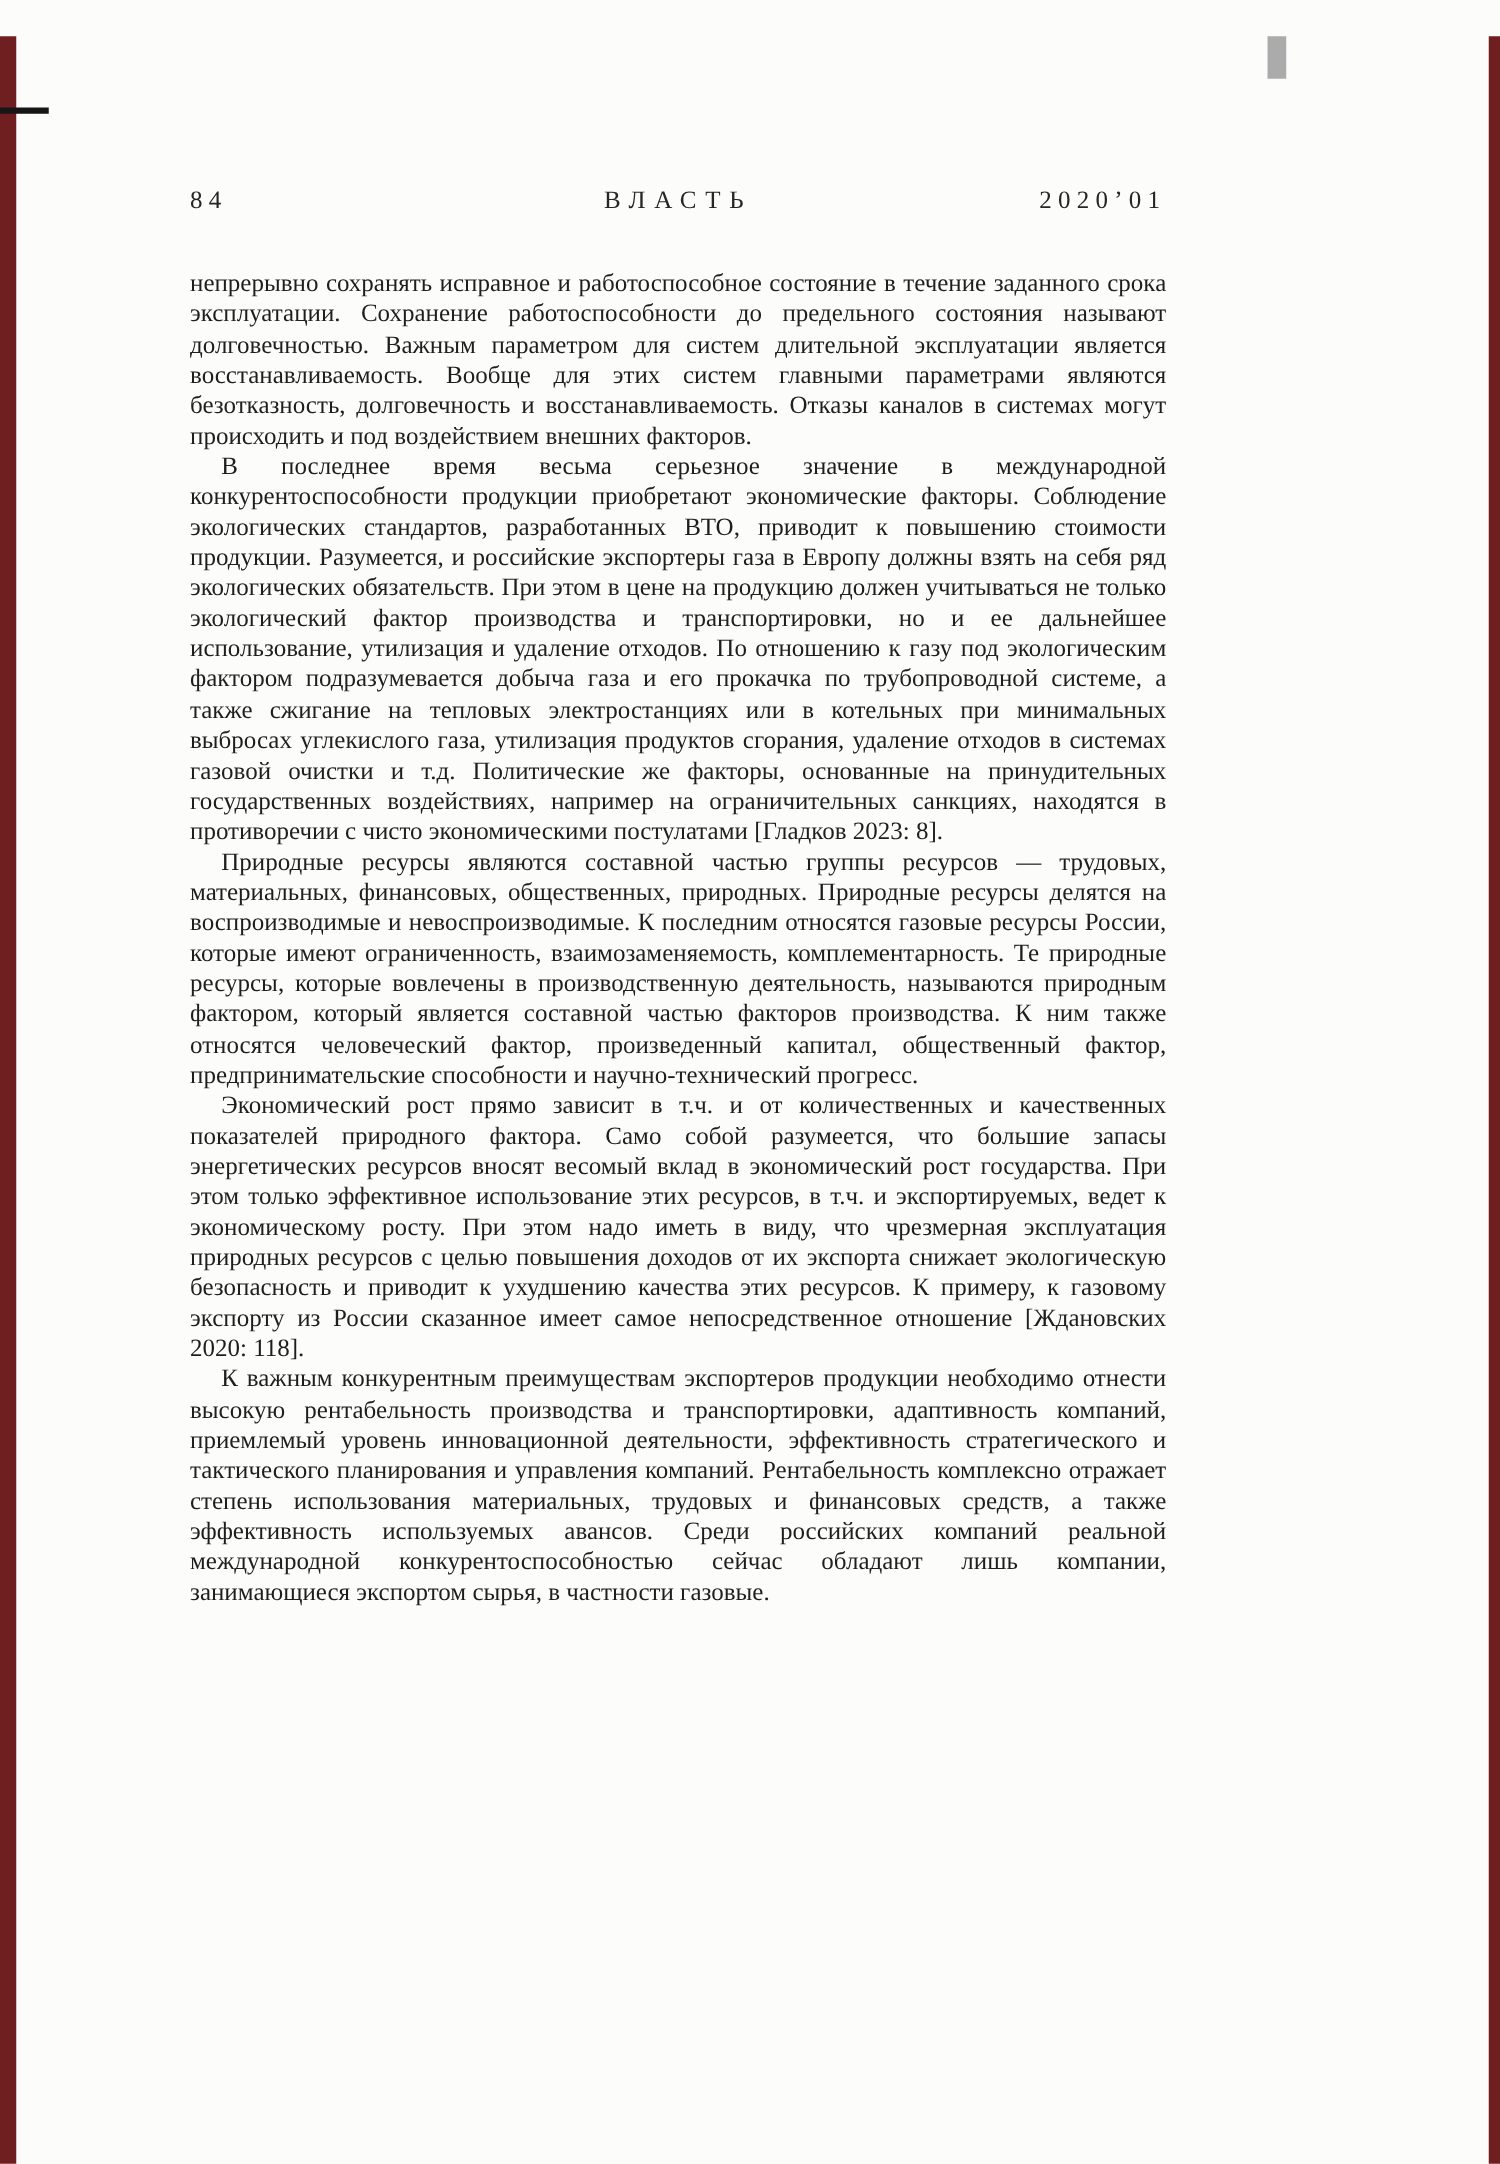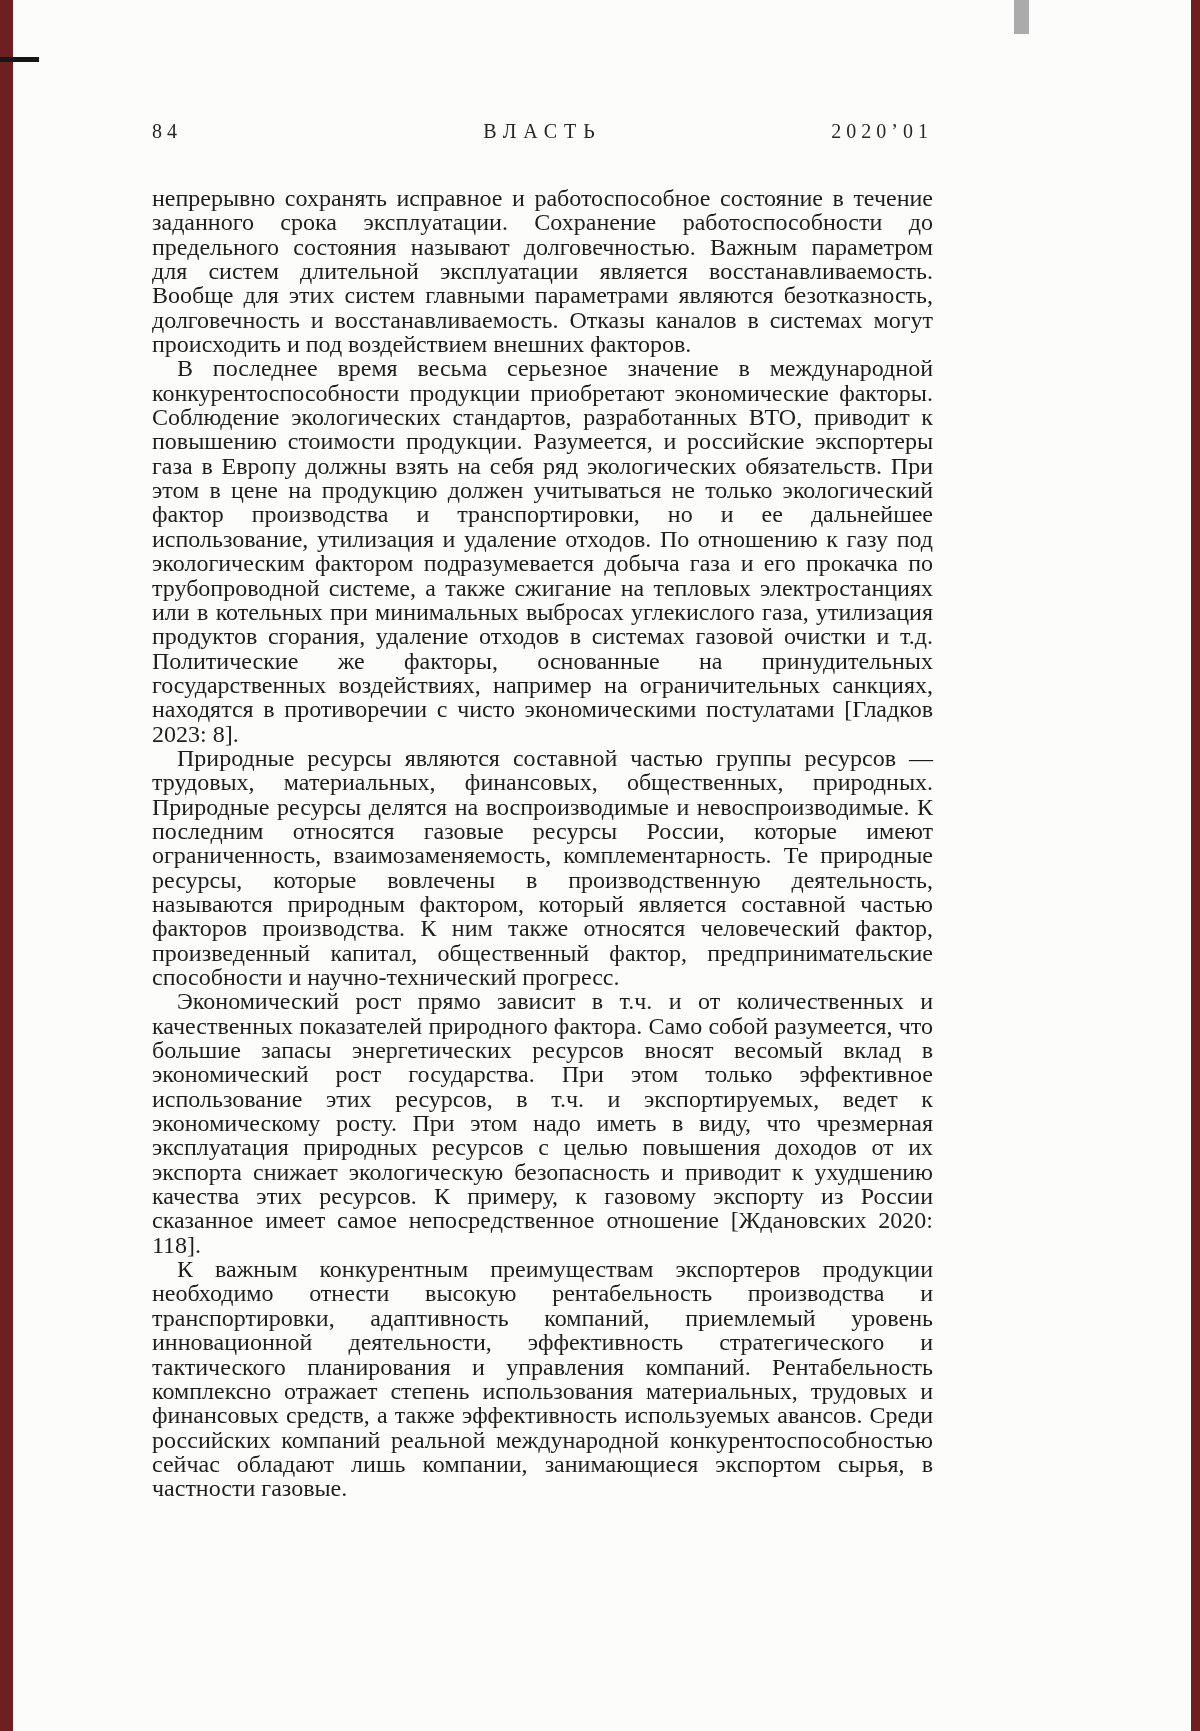--- a/index.html
+++ b/index.html
@@ -11,20 +11,21 @@
     height: 1731px;
     position: relative;
     background: #fcfcfa;
     font-family: "Liberation Serif", "DejaVu Serif", serif;
     overflow: hidden;
   }
   .page {
     position: absolute;
     inset: 0;
     background: #fcfcfa;
+    margin-top: 29px;
   }
   .strip {
     position: absolute;
     top: 0;
     height: 100%;
   }
   .strip-left {
     left: 0;
     width: 13px;
   }
@@ -61,21 +62,21 @@
     color: #262626;
   }
   .page-header .hdr-left  { justify-self: start; }
   .page-header .hdr-mid   { justify-self: center; letter-spacing: 7px; }
   .page-header .hdr-right { justify-self: end; }
   .article-body {
     position: absolute;
     left: 152px;
     top: 186px;
     width: 781px;
-    font-size: 24px;
+    font-size: 20px;
     line-height: 24.35px;
     text-align: justify;
     color: #1e1e1e;
     hyphens: auto;
     -webkit-hyphens: auto;
   }
   .article-body p {
     margin: 0;
     text-indent: 25px;
   }

